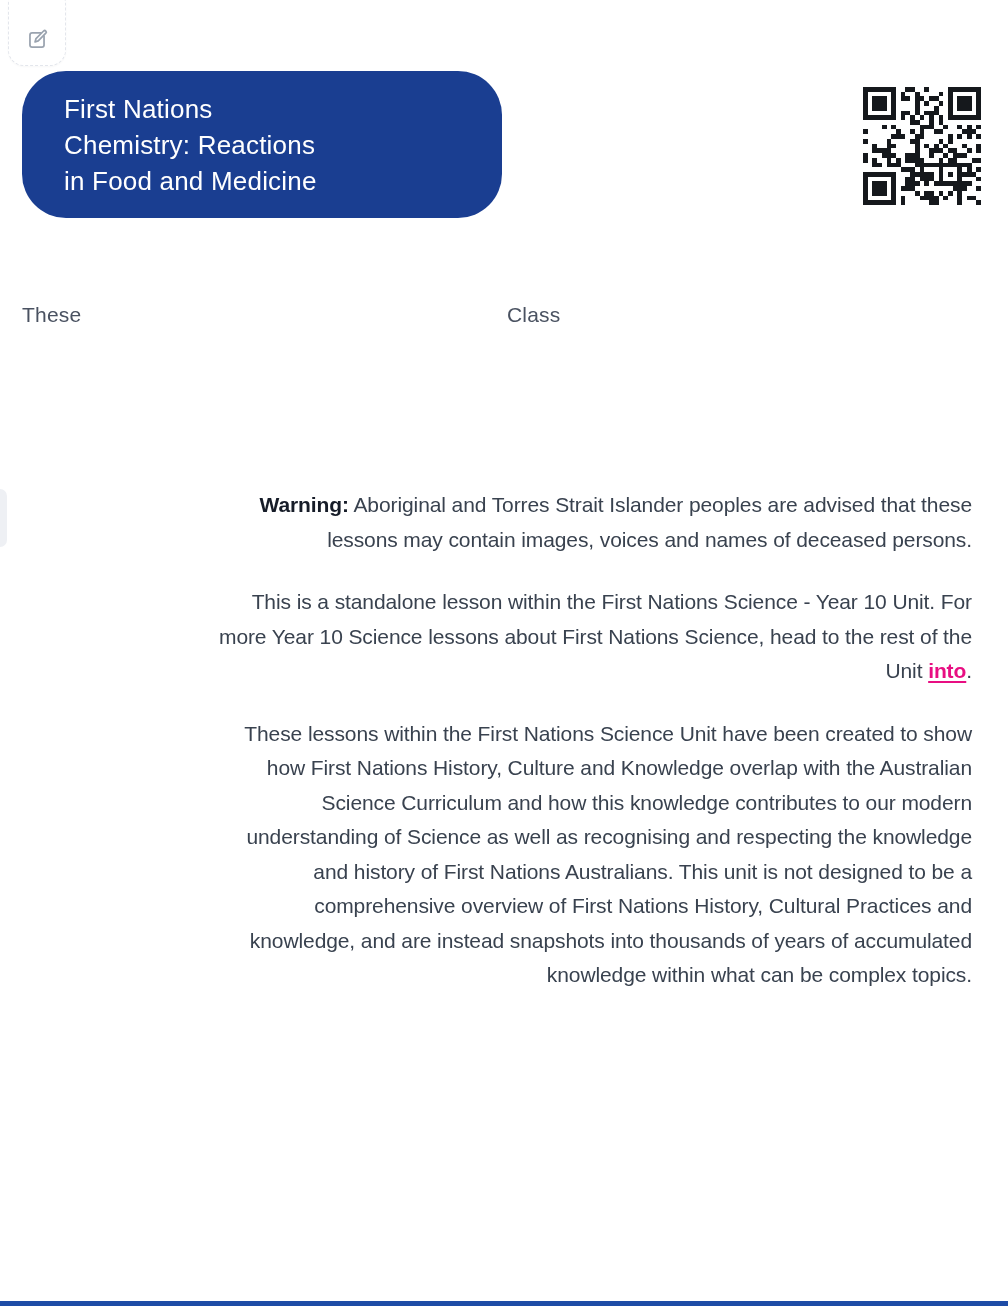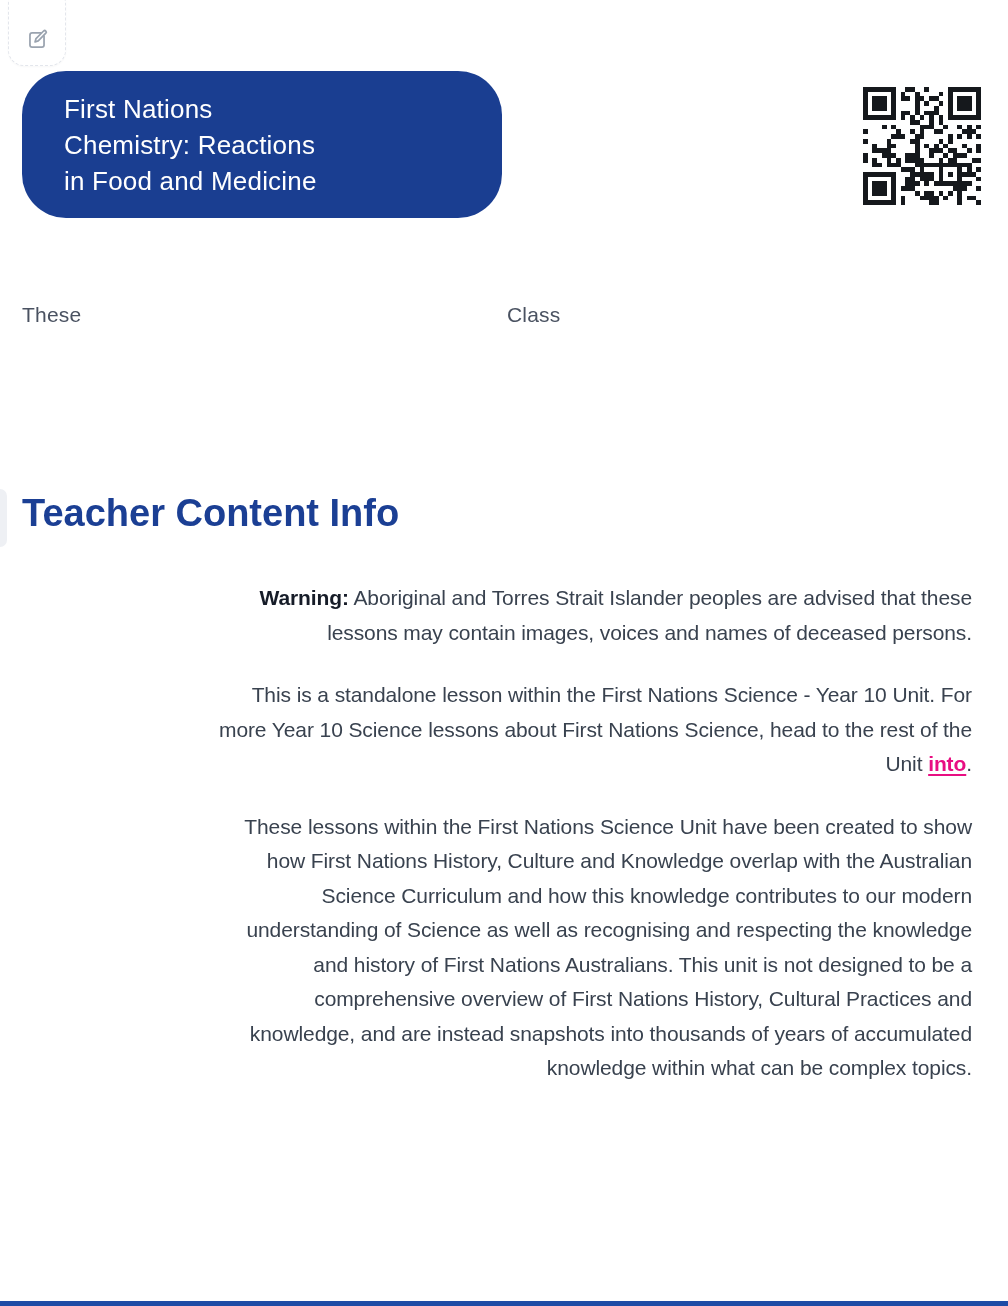--- a/index.html
+++ b/index.html
@@ -433,21 +433,20 @@
         <rect x="24" y="24" width="1" height="1" fill="#15181c"></rect>
       </svg>
   </div>
 
   <div class="field-label name">These</div>
   <div class="field-label class">Class</div>
 
   <div class="section-marker"></div>
 
   <main>
-    <h1>Teacher Content Info</h1>
 
     <p class="body-p"><strong>Warning:</strong><span class="pre"> Aboriginal and Torres Strait Islander peoples are advised that these
 lessons may contain images, voices and names of deceased persons.</span></p>
 
     <p class="body-p"><span class="pre">This is a standalone lesson within the First Nations Science - Year 10 Unit. For
 more Year 10 Science lessons about First Nations Science, head to the rest of the
 Unit </span><a class="unit-link" href="#">into</a><span class="pre">.</span></p>
 
     <p class="body-p pre">These lessons within the First Nations Science Unit have been created to show
 how First Nations History, Culture and Knowledge overlap with the Australian

